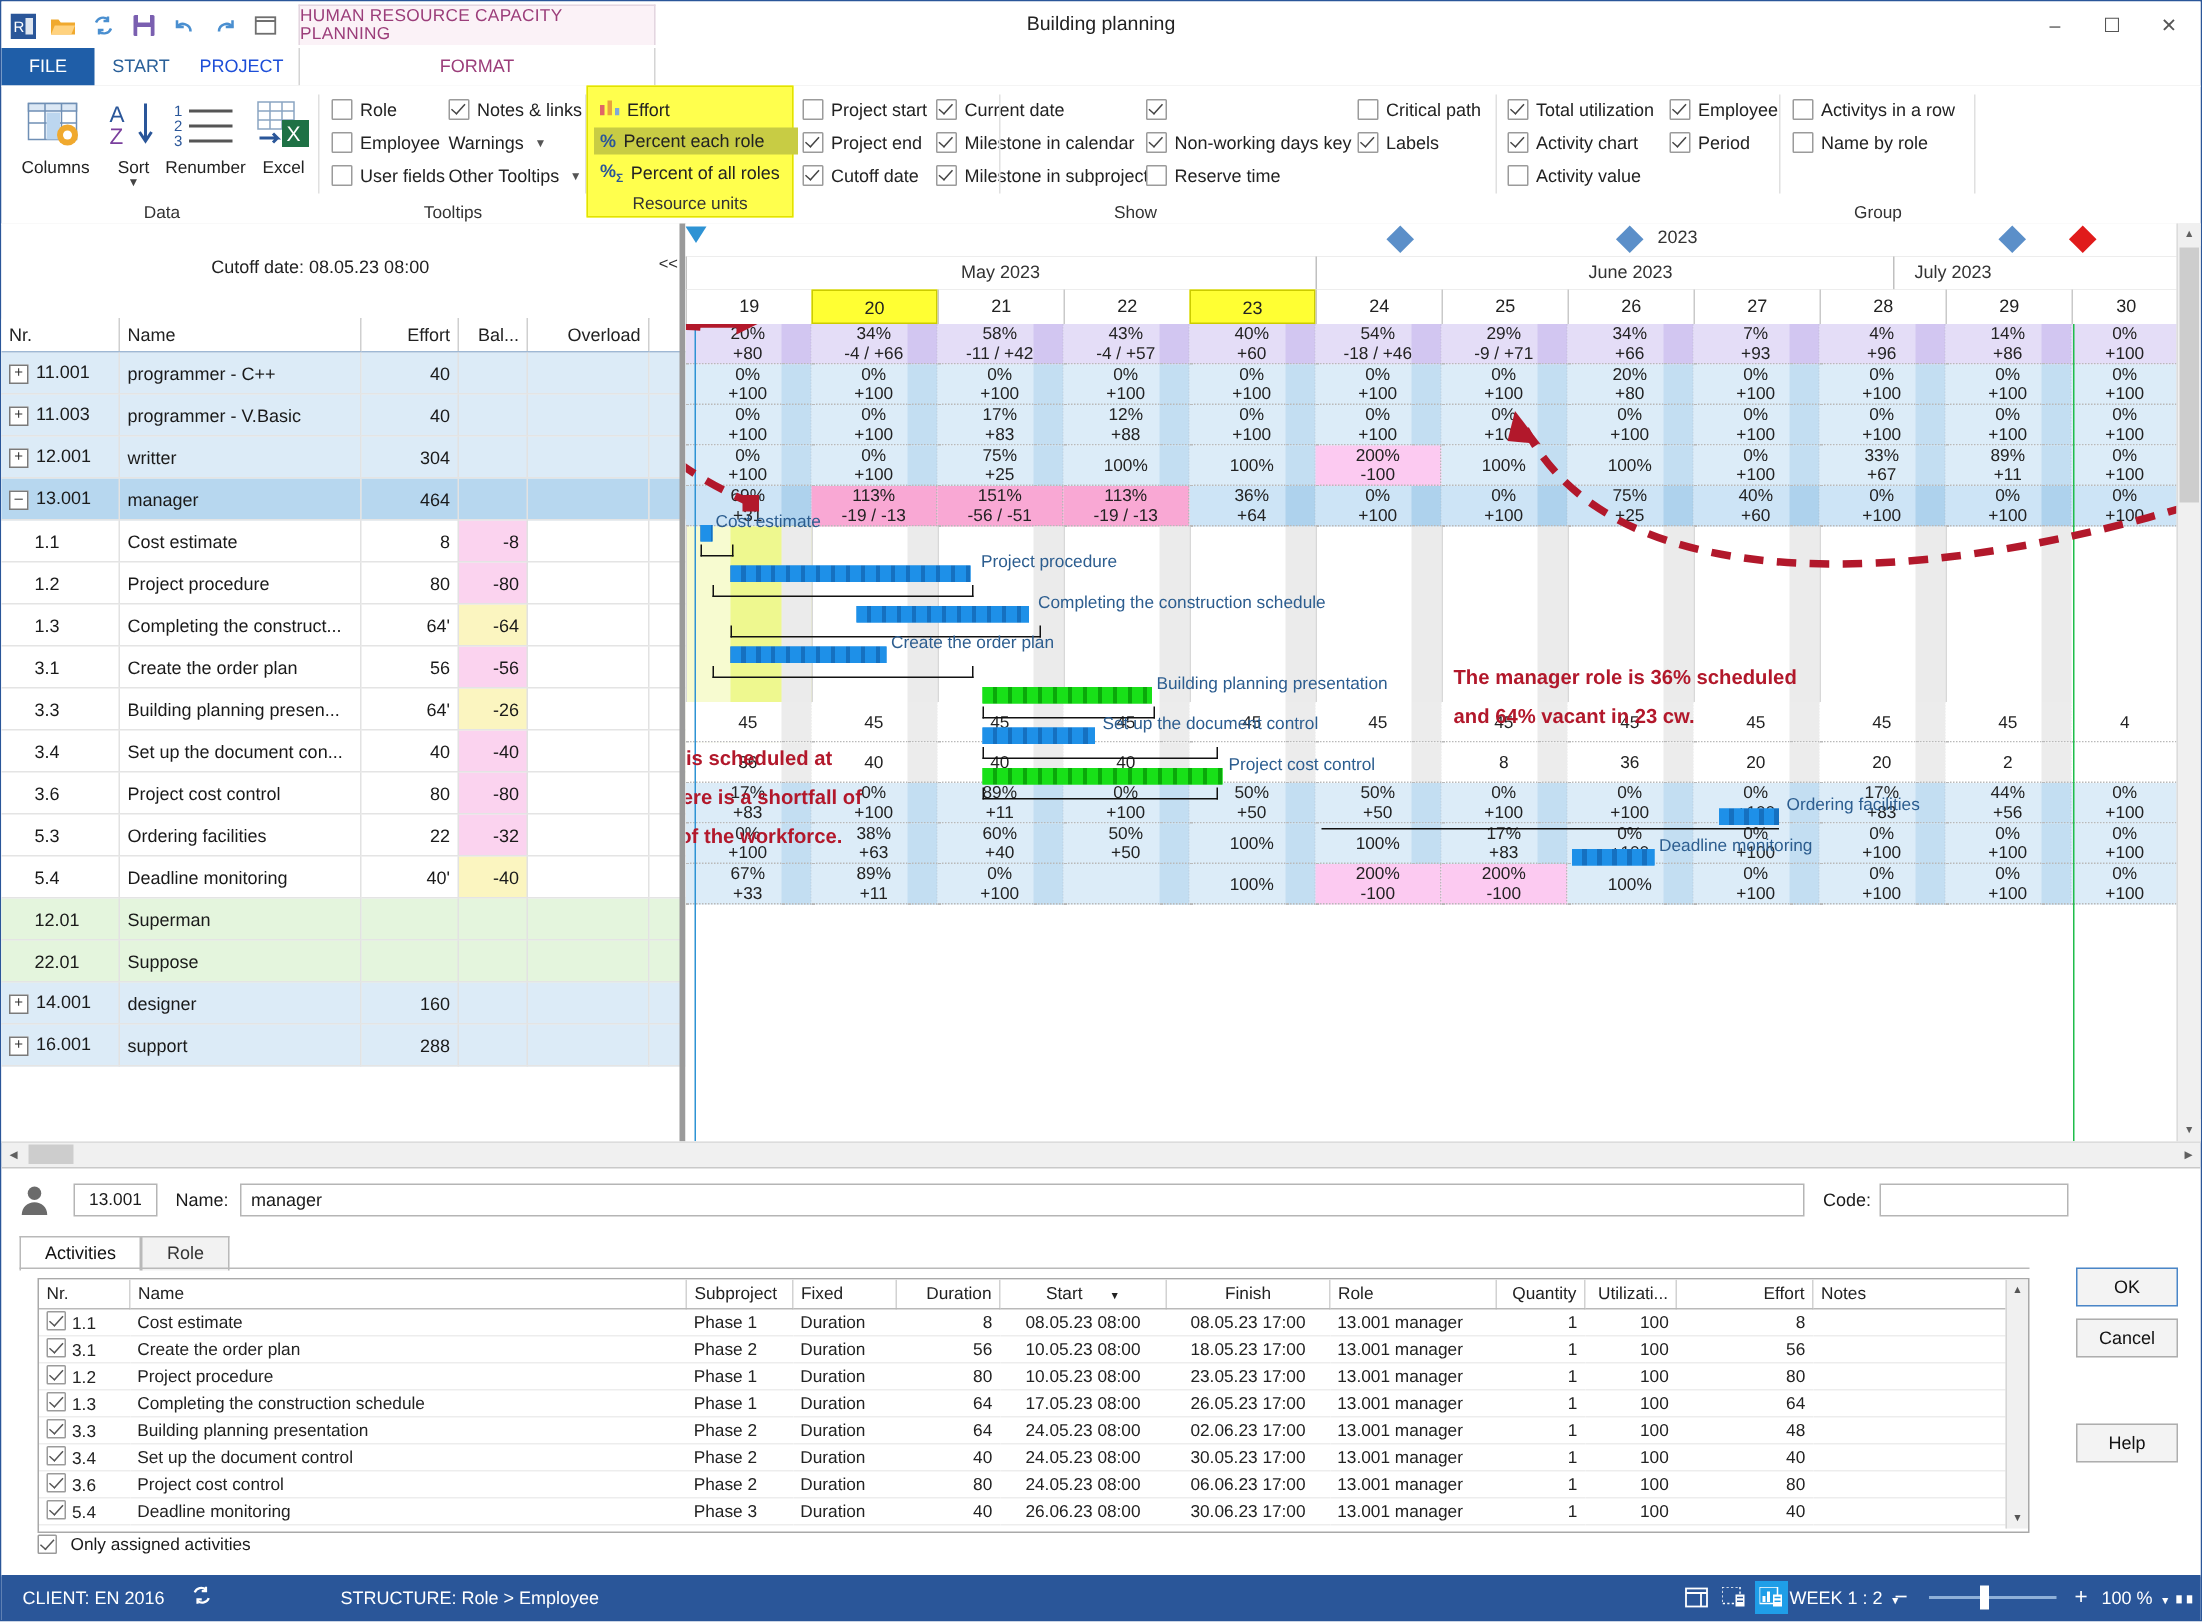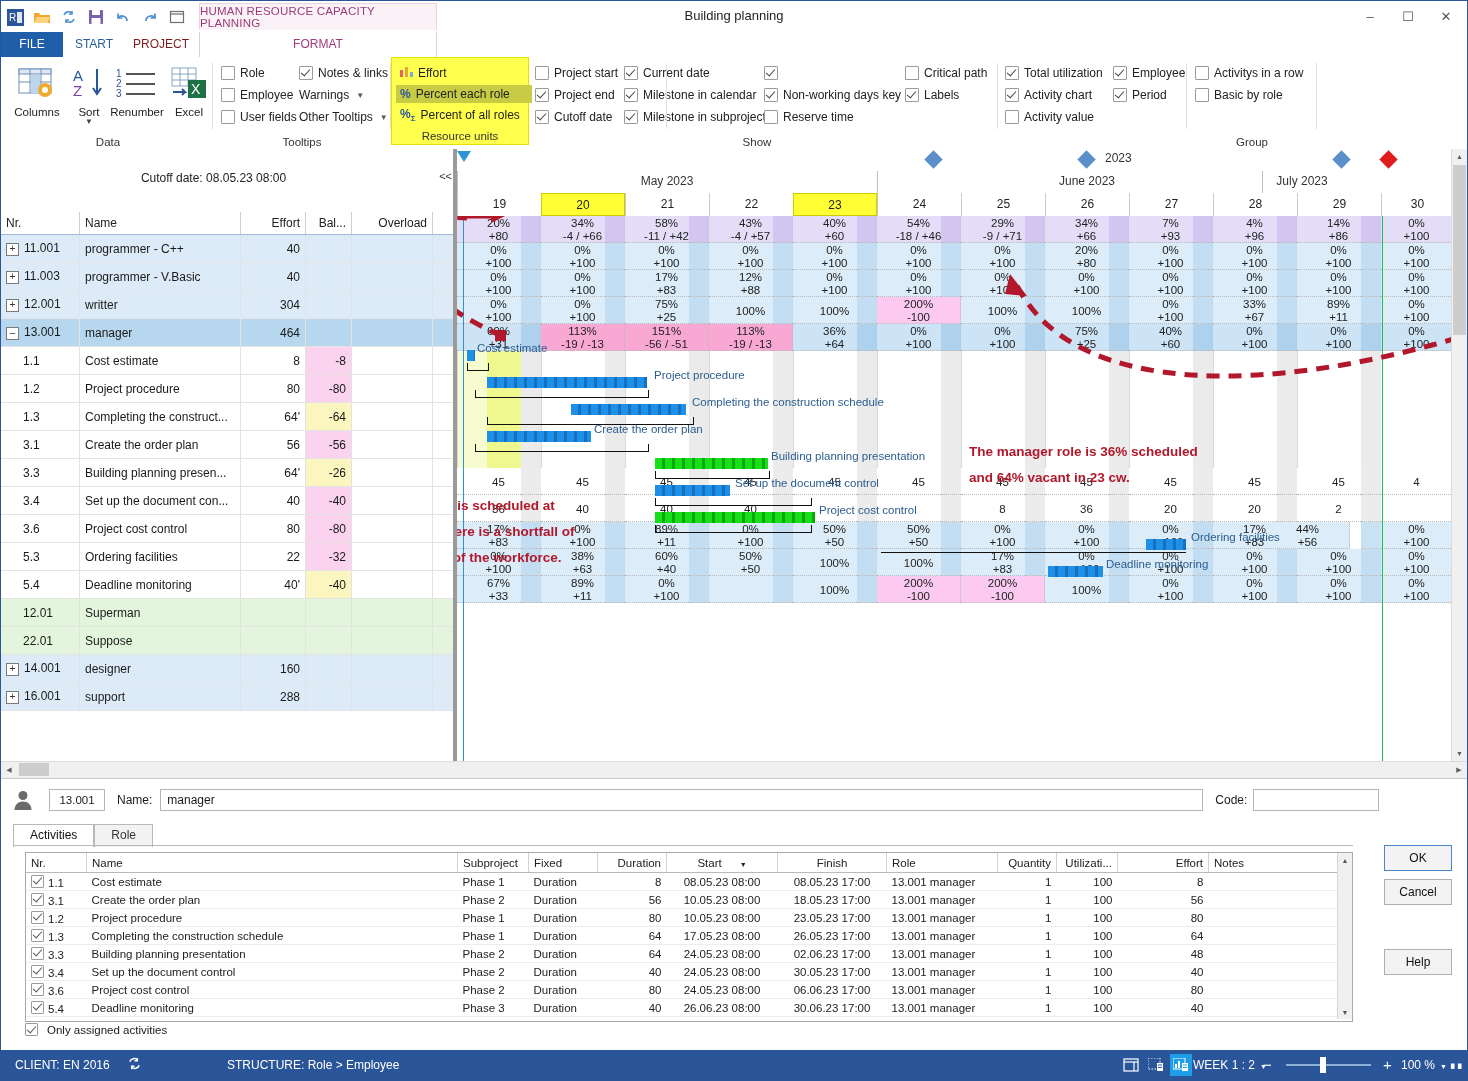--- a/index.html
+++ b/index.html
@@ -19,21 +19,21 @@
   .tabhint{position:absolute;left:198px;top:2px;width:236px;height:26px;background:#fbf2f7;border:1px solid #e3d6e0;border-bottom:none;
            display:flex;align-items:center;justify-content:center;color:#9b3d7a;font-size:11.5px;letter-spacing:.2px;}
   .wbtns{position:absolute;right:2px;top:0;display:flex;height:31px;}
   .wbtn{width:38px;height:31px;display:flex;align-items:center;justify-content:center;color:#555;font-size:13px;cursor:pointer;}
 
   
   .rtabs{position:absolute;left:0;top:31px;height:25px;width:1466px;background:#fff;border-bottom:1px solid #d4d4d4;}
   .rtab{position:absolute;top:0;height:25px;line-height:25px;text-align:center;font-size:12px;cursor:pointer;}
   .rtab.file{left:0;width:62px;background:#1f5ea8;color:#fff;}
   .rtab.start{left:62px;width:62px;color:#2a6099;}
-  .rtab.project{left:124px;width:72px;color:#7f1d1d;}
+  .rtab.project{left:124px;width:72px;color:#1d4ed8;}
   .rtab.format{left:198px;width:236px;color:#9b3d7a;background:#fff;border-left:1px solid #d4d4d4;border-right:1px solid #d4d4d4;}
 
   
   .ribbon{position:absolute;left:0;top:56px;width:1466px;height:92px;background:#fff;border-bottom:1px solid #d0d0d0;}
   .grp{position:absolute;top:0;height:92px;}
   .grp .glabel{position:absolute;bottom:1px;width:100%;text-align:center;font-size:11.5px;color:#333;}
   .grp .sep{position:absolute;right:0;top:6px;bottom:20px;width:1px;background:#e0e0e0;}
 
   .bigbtn{position:absolute;top:4px;width:56px;text-align:center;cursor:pointer;}
   .bigbtn .glyph{height:44px;display:flex;align-items:center;justify-content:center;}
@@ -452,21 +452,21 @@
       <div class="sep" style="right:0;"></div>
     </div>
 
     <div class="grp" style="left:1186px;width:130px;">
       <div class="cbrow" style="left:8px;top:9px;">
         <span class="cb"></span>
           <span>Activitys in a row</span>
         </div>
       <div class="cbrow" style="left:8px;top:31px;">
         <span class="cb"></span>
-          <span>Basic by role</span>
+          <span>Name by role</span>
         </div>
       <div class="glabel" style="left:0;width:130px;">Group</div>
       <div class="sep"></div>
     </div>
   </div>
 
   <div class="main">
 
     <div class="leftpane">
       <div class="cutoff">
@@ -837,21 +837,21 @@
             <div class="gcell t-role two" style="left: 420px; top: 306px; width: 84px; height: 27px;"><span>50%</span><span class="l2">+50</span></div>
             <div class="gcell t-roleb" style="left: 484px; top: 306px; width: 20px; height: 27px; border-right: none; opacity: 0.85;"></div>
             <div class="gcell t-role two" style="left: 504px; top: 306px; width: 84px; height: 27px;"><span>0%</span><span class="l2">+100</span></div>
             <div class="gcell t-roleb" style="left: 568px; top: 306px; width: 20px; height: 27px; border-right: none; opacity: 0.85;"></div>
             <div class="gcell t-role two" style="left: 588px; top: 306px; width: 84px; height: 27px;"><span>0%</span><span class="l2">+100</span></div>
             <div class="gcell t-roleb" style="left: 652px; top: 306px; width: 20px; height: 27px; border-right: none; opacity: 0.85;"></div>
             <div class="gcell t-role two" style="left: 672px; top: 306px; width: 84px; height: 27px;"><span>0%</span><span class="l2">+100</span></div>
             <div class="gcell t-roleb" style="left: 736px; top: 306px; width: 20px; height: 27px; border-right: none; opacity: 0.85;"></div>
             <div class="gcell t-role two" style="left: 756px; top: 306px; width: 84px; height: 27px;"><span>17%</span><span class="l2">+83</span></div>
             <div class="gcell t-roleb" style="left: 820px; top: 306px; width: 20px; height: 27px; border-right: none; opacity: 0.85;"></div>
-            <div class="gcell t-role two" style="left: 809px; top: 306px; width: 84px; height: 27px;"><span>44%</span><span class="l2">+56</span></div>
+            <div class="gcell t-role two" style="left: 840px; top: 306px; width: 84px; height: 27px;"><span>44%</span><span class="l2">+56</span></div>
             <div class="gcell t-roleb" style="left: 904px; top: 306px; width: 20px; height: 27px; border-right: none; opacity: 0.85;"></div>
             <div class="gcell t-role two" style="left: 924px; top: 306px; width: 72px; height: 27px;"><span>0%</span><span class="l2">+100</span></div>
             <div class="gcell t-role two" style="left: 0px; top: 333px; width: 84px; height: 27px;"><span>0%</span><span class="l2">+100</span></div>
             <div class="gcell t-roleb" style="left: 64px; top: 333px; width: 20px; height: 27px; border-right: none; opacity: 0.85;"></div>
             <div class="gcell t-role two" style="left: 84px; top: 333px; width: 84px; height: 27px;"><span>38%</span><span class="l2">+63</span></div>
             <div class="gcell t-roleb" style="left: 148px; top: 333px; width: 20px; height: 27px; border-right: none; opacity: 0.85;"></div>
             <div class="gcell t-role two" style="left: 168px; top: 333px; width: 84px; height: 27px;"><span>60%</span><span class="l2">+40</span></div>
             <div class="gcell t-roleb" style="left: 232px; top: 333px; width: 20px; height: 27px; border-right: none; opacity: 0.85;"></div>
             <div class="gcell t-role two" style="left: 252px; top: 333px; width: 84px; height: 27px;"><span>50%</span><span class="l2">+50</span></div>
             <div class="gcell t-roleb" style="left: 316px; top: 333px; width: 20px; height: 27px; border-right: none; opacity: 0.85;"></div>

